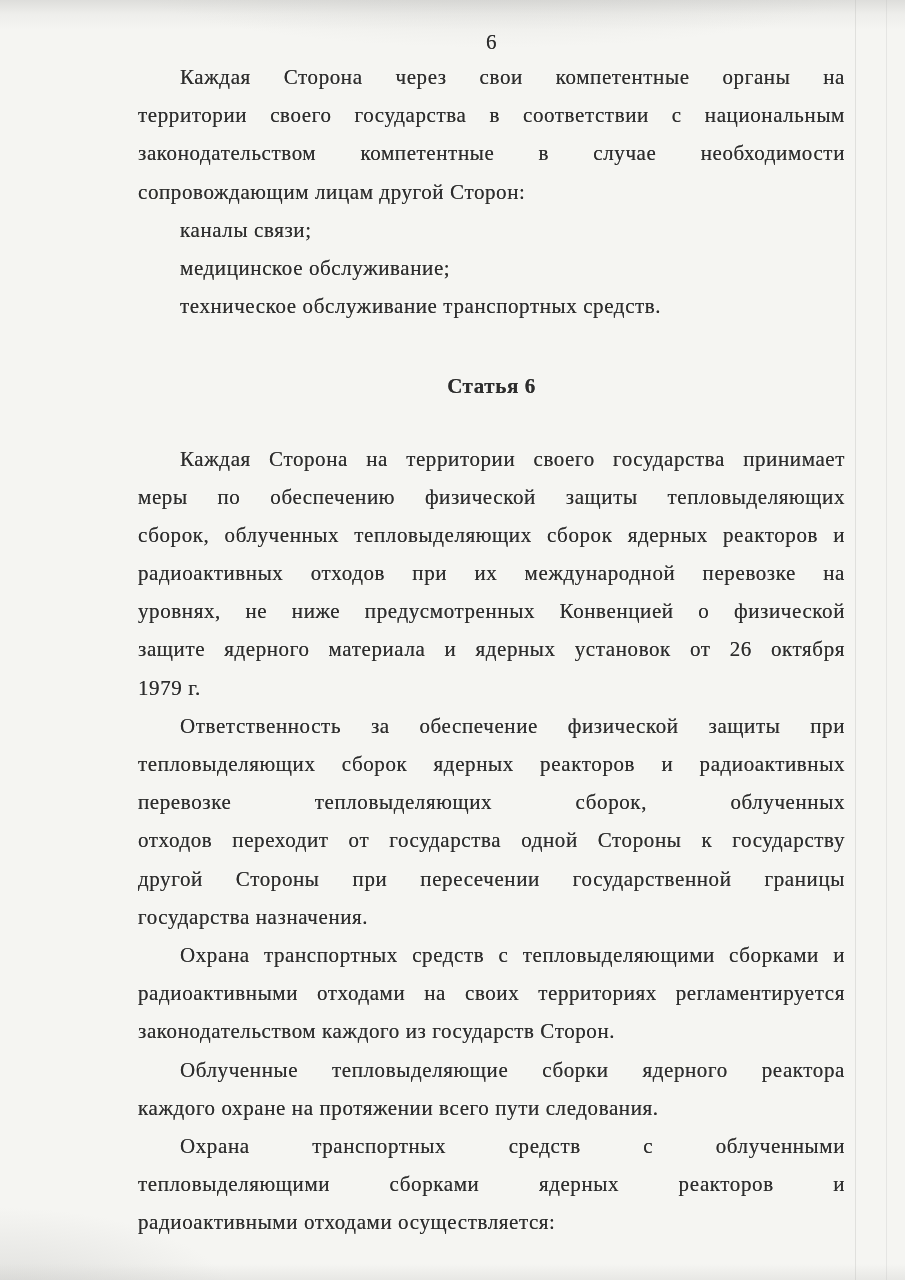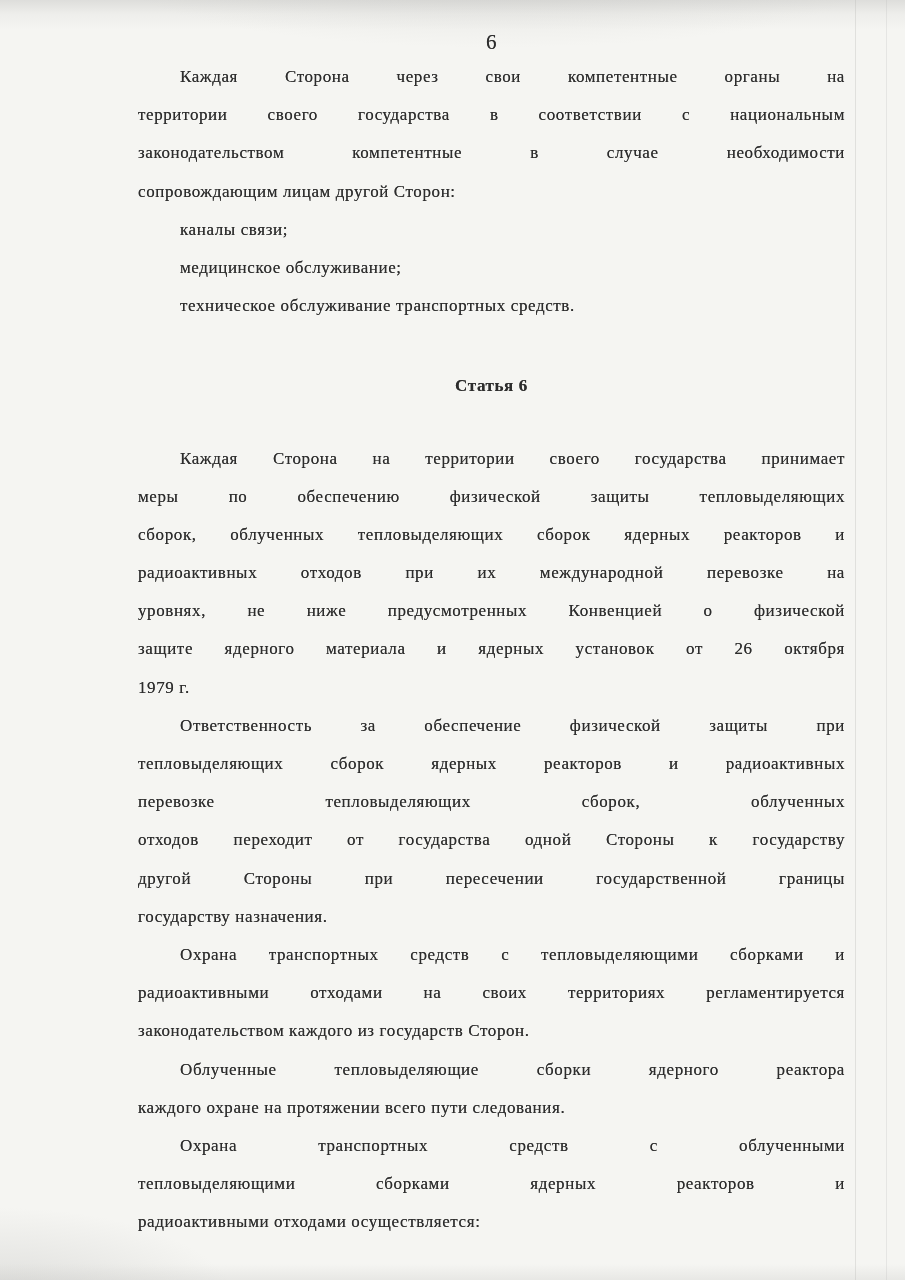--- a/index.html
+++ b/index.html
@@ -41,21 +41,21 @@
     height: 32px;
     line-height: 32px;
     text-align: center;
     font-size: 21px;
     letter-spacing: 0.6px;
     text-shadow: 0 0 0.6px rgba(45,45,45,0.75);
   }
   .line {
     height: 38.2px;
     line-height: 38.2px;
-    font-size: 17px;
+    font-size: 21px;
     letter-spacing: 0.6px;
     overflow: hidden;
     text-align: left;
     text-shadow: 0 0 0.6px rgba(45,45,45,0.75);
   }
   .line.just {
     text-align: justify;
     text-align-last: justify;
   }
   .line.indent {
@@ -105,21 +105,21 @@
         <div class="line just">уровнях, не ниже предусмотренных Конвенцией о физической</div>
         <div class="line just">защите ядерного материала и ядерных установок от 26 октября</div>
         <div class="line">1979 г.</div>
       </div>
       <div class="block paragraph">
         <div class="line just indent">Ответственность за обеспечение физической защиты при</div>
         <div class="line just">тепловыделяющих сборок ядерных реакторов и радиоактивных</div>
         <div class="line just">перевозке тепловыделяющих сборок, облученных</div>
         <div class="line just">отходов переходит от государства одной Стороны к государству</div>
         <div class="line just">другой Стороны при пересечении государственной границы</div>
-        <div class="line">государству назначения.</div>
+        <div class="line">государства назначения.</div>
       </div>
       <div class="block paragraph">
         <div class="line just indent">Охрана транспортных средств с тепловыделяющими сборками и</div>
         <div class="line just">радиоактивными отходами на своих территориях регламентируется</div>
         <div class="line">законодательством каждого из государств Сторон.</div>
       </div>
       <div class="block paragraph">
         <div class="line just indent">Облученные тепловыделяющие сборки ядерного реактора</div>
         <div class="line">каждого охране на протяжении всего пути следования.</div>
       </div>

